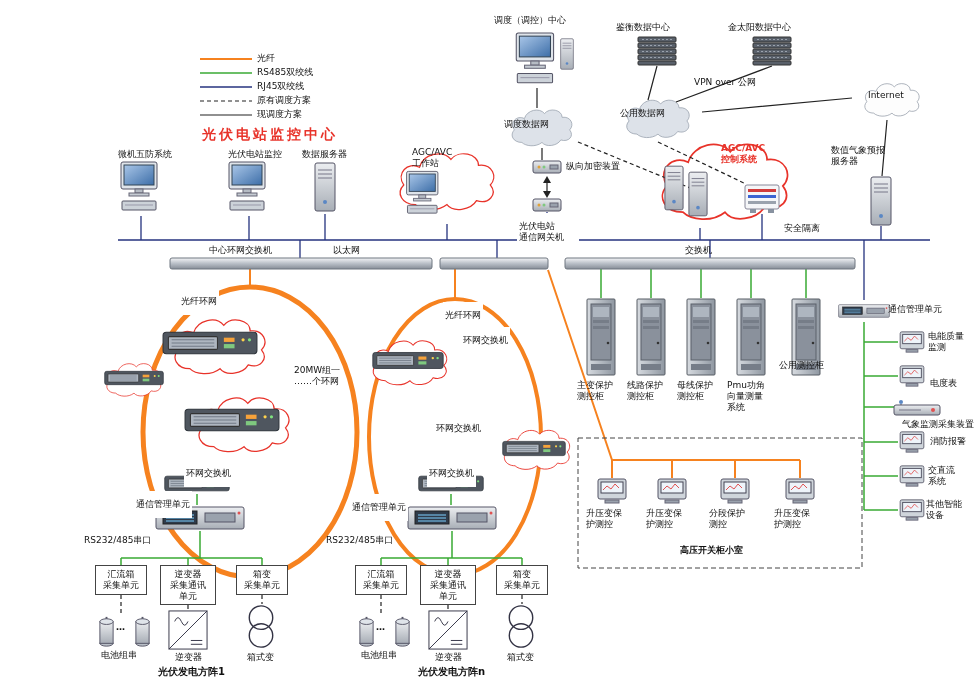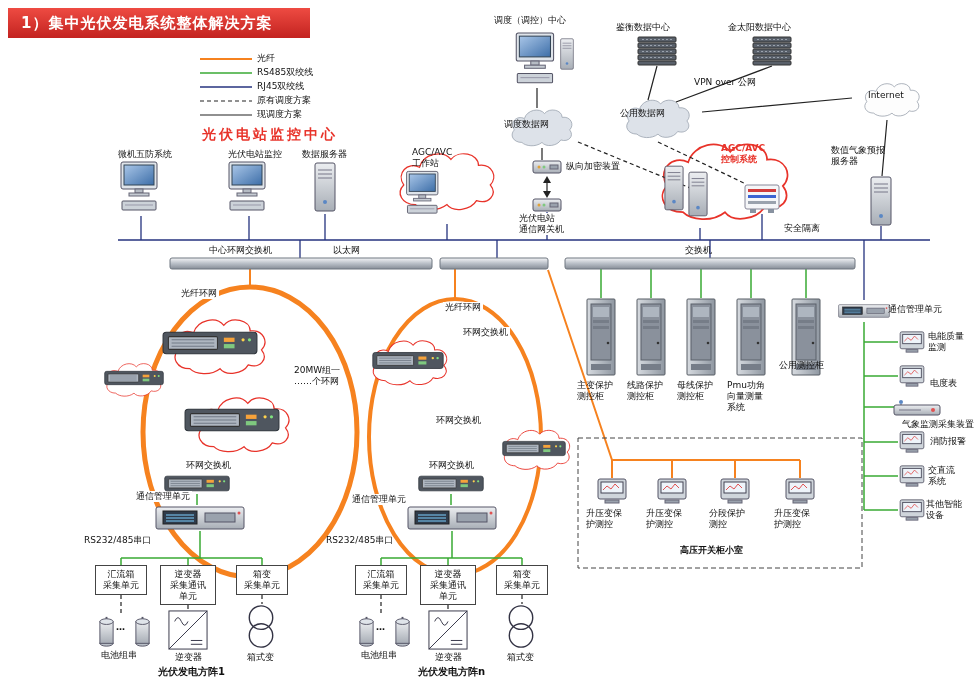--- a/index.html
+++ b/index.html
@@ -2,21 +2,21 @@
 <html><head>
 <meta charset="utf-8">
 <style>
   *{margin:0;padding:0;box-sizing:border-box}
   html,body{background:#fff}
   .canvas{position:relative;width:976px;height:688px;background:#fff;overflow:hidden;
           font-family:"DejaVu Sans","Liberation Sans",sans-serif;color:#111}
   svg.layer{position:absolute;left:0;top:0}
   .lbl{position:absolute;font-size:9px;line-height:11px;white-space:pre-line}
   .center{text-align:left}
-  .chip{background:#fff;padding:0 2px}
+  .chip{background:#fff;padding:8px 2px}
   .red{color:#e8332a;font-weight:bold}
   .bold{font-weight:bold}
   .cap{font-weight:bold;font-size:10px}
   .mc{position:absolute;color:#e8332a;font-weight:bold;font-size:14px;letter-spacing:3px}
   .banner{position:absolute;left:8px;top:8px;width:302px;height:30px;
           background:linear-gradient(#ee4b42,#c32320);color:#fff;font-size:15px;
           font-weight:bold;line-height:30px;padding-left:13px;letter-spacing:1px}
   .node-box{position:absolute;border:1px solid #444;background:#fff;font-size:9px;line-height:11px;
             display:flex;align-items:center;justify-content:center;text-align:center;white-space:pre-line}
   
@@ -247,21 +247,20 @@
 <use href="#s-battery" x="98" y="616" width="17" height="32"></use>
 <use href="#s-battery" x="134" y="616" width="17" height="32"></use>
 <use href="#s-inverter" x="168" y="610" width="40" height="40"></use>
 <use href="#s-transformer" x="246" y="604" width="30" height="46"></use>
 <use href="#s-battery" x="358" y="616" width="17" height="32"></use>
 <use href="#s-battery" x="394" y="616" width="17" height="32"></use>
 <use href="#s-inverter" x="428" y="610" width="40" height="40"></use>
 <use href="#s-transformer" x="506" y="604" width="30" height="46"></use>
 </svg>
 
-<div class="banner">1）集中光伏发电系统整体解决方案</div>
 
 <div class="lbl" style="left:257px;top:53px">光纤</div>
 <div class="lbl" style="left:257px;top:67px">RS485双绞线</div>
 <div class="lbl" style="left:257px;top:81px">RJ45双绞线</div>
 <div class="lbl" style="left:257px;top:95px">原有调度方案</div>
 <div class="lbl" style="left:257px;top:109px">现调度方案</div>
 <div class="mc" style="left:202px;top:126px">光伏电站监控中心</div>
 
 <div class="lbl" style="left:494px;top:15px">调度（调控）中心</div>
 <div class="lbl" style="left:616px;top:22px">鉴衡数据中心</div>

